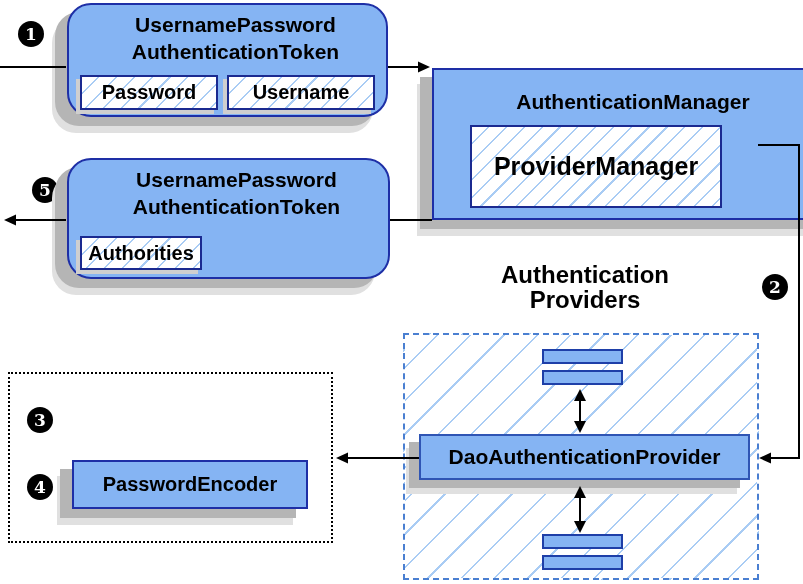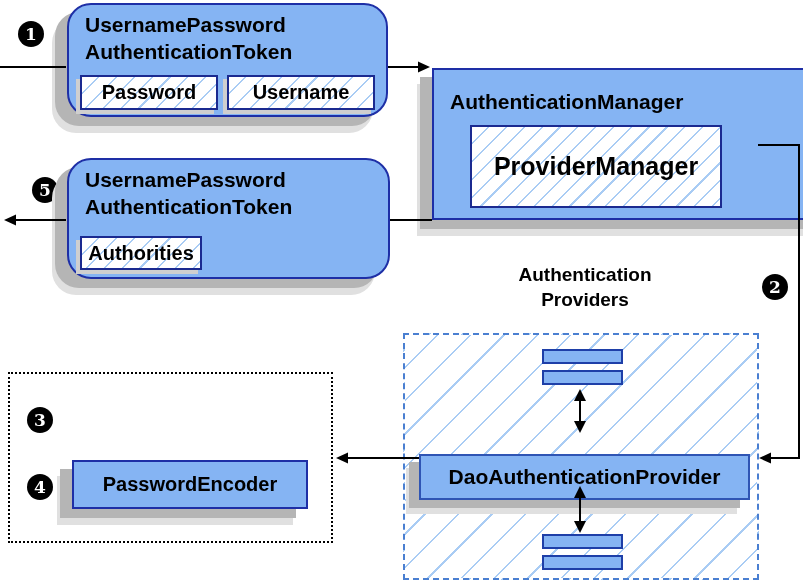--- a/index.html
+++ b/index.html
@@ -16,21 +16,21 @@
     position:absolute;
     background:#85b4f3;
     border:2px solid #1e2fa6;
     box-sizing:border-box;
   }
   .rounded { border-radius:24px; }
   .shadowed { box-shadow:-12px 9px 0 0 #b5b5b5, -15px 16px 0 0 #e0e0e0; }
 
   .node-title {
     font-weight:bold; font-size:21px; line-height:27px;
-    text-align:left; padding-top:6px;padding-left:16px;
+    text-align:center; padding-top:6px;padding-left:16px;
   }
 
   
   .field {
     position:relative;
     box-sizing:border-box;
     border:2px solid #1b2a90;
     background-color:#ffffff;
     background-image:repeating-linear-gradient(135deg, transparent 0 11px, #a9ccf4 11px 12.6px);
     box-shadow:-4px 4px 0 0 #cfcfcf;
@@ -98,33 +98,33 @@
   <div class="node rounded shadowed" style="left:67px; top:158px; width:323px; height:121px;">
     <div class="node-title">
       <div>UsernamePassword</div>
       <div>AuthenticationToken</div>
     </div>
     <div class="fields-row" style="top:76px; height:34px;">
       <div class="field" style="width:122px;">Authorities</div>
     </div>
   </div>
 
-  <div class="abs" style="left:460px; top:262px; width:250px; text-align:center; font-weight:bold; font-size:19px; line-height:25px;">
+  <div class="abs" style="left:460px; top:262px; width:250px; text-align:center; font-weight:bold; font-size:24px; line-height:25px;">
     <div>Authentication</div>
     <div>Providers</div>
   </div>
 
   <div class="abs hatch-big" style="left:403px; top:333px; width:356px; height:247px; border:2px dashed #4a7fd1; box-sizing:border-box;"></div>
 
   <div class="bar" style="left:542px; top:349px;"></div>
   <div class="bar" style="left:542px; top:370px;"></div>
   <div class="bar" style="left:542px; top:534px;"></div>
   <div class="bar" style="left:542px; top:555px;"></div>
 
-  <div class="node label-center" style="left:419px; top:454px; width:331px; height:46px; border-color:#2f55b4; font-size:21px; box-shadow:-10px 8px 0 0 #b5b5b5, -13px 14px 0 0 #e0e0e0;">DaoAuthenticationProvider</div>
+  <div class="node label-center" style="left:419px; top:434px; width:331px; height:46px; border-color:#2f55b4; font-size:21px; box-shadow:-10px 8px 0 0 #b5b5b5, -13px 14px 0 0 #e0e0e0;">DaoAuthenticationProvider</div>
 
   <div class="abs" style="left:8px; top:372px; width:325px; height:171px; border:2px dotted #000; box-sizing:border-box;"></div>
 
 
   <div class="node label-center shadowed" style="left:72px; top:460px; width:236px; height:49px; font-size:20px;text-align:center;">PasswordEncoder</div>
 
   <svg class="overlay" width="803" height="584" viewBox="0 0 803 584">
     <g stroke="#000000" stroke-width="2" fill="none">
 
       <line x1="0" y1="67" x2="66" y2="67"></line>

